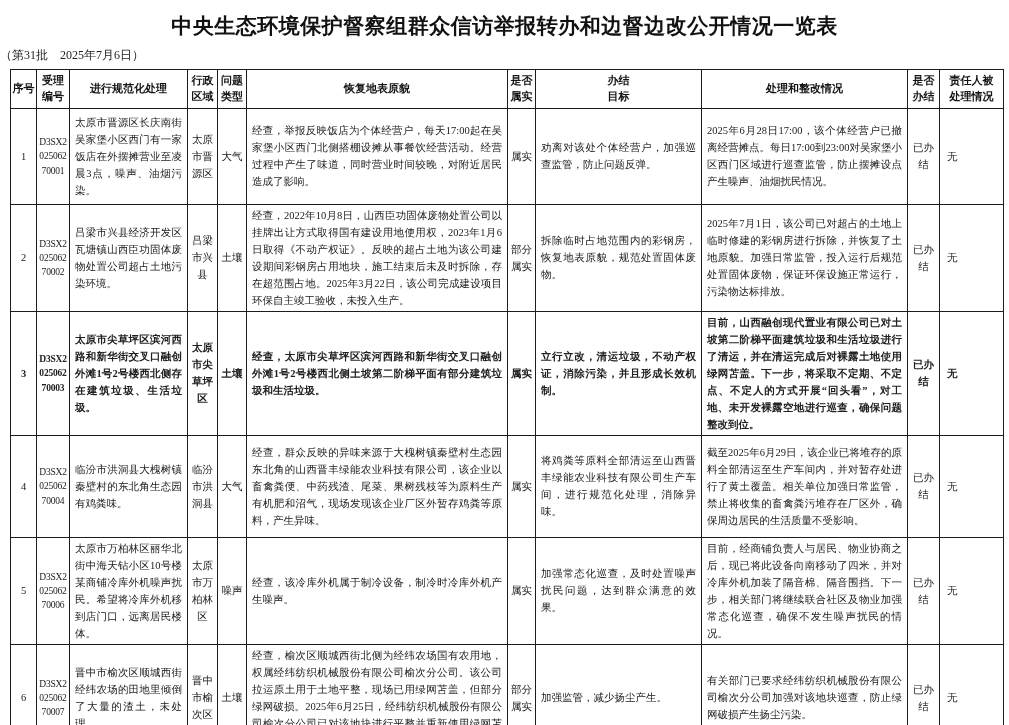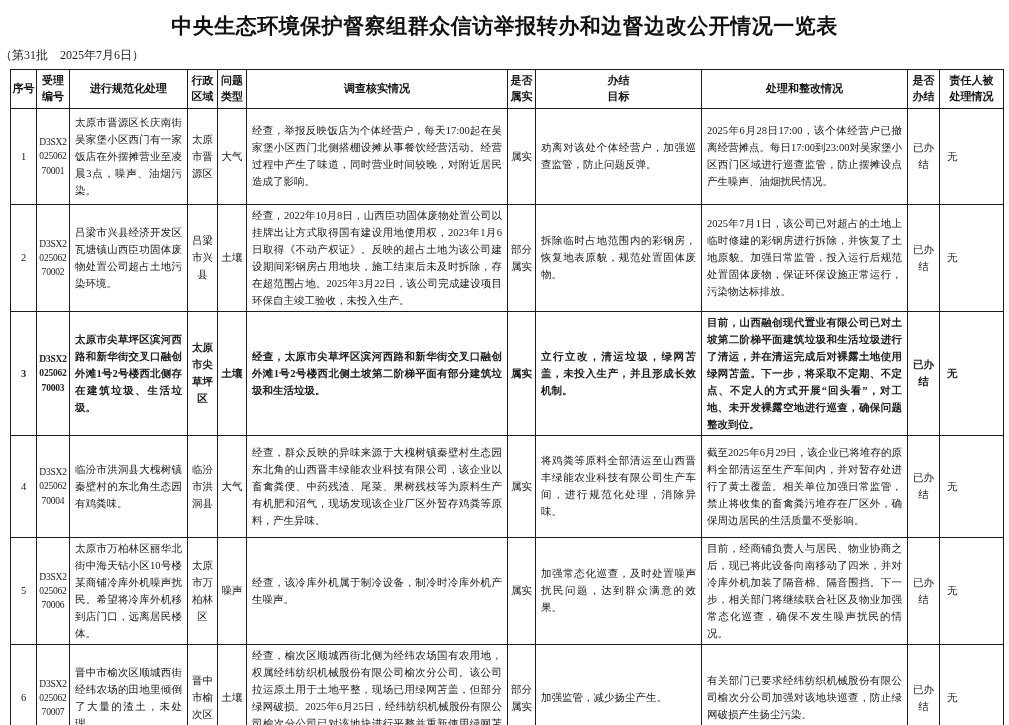--- a/index.html
+++ b/index.html
@@ -94,21 +94,21 @@
     <thead>
       <tr>
         <th>序号</th>
         <th>受理
 编号</th>
         <th>进行规范化处理</th>
         <th>行政
 区域</th>
         <th>问题
 类型</th>
-        <th>调查核实情况</th>
+        <th>恢复地表原貌</th>
         <th>是否
 属实</th>
         <th>办结
 目标</th>
         <th>处理和整改情况</th>
         <th>是否
 办结</th>
         <th>责任人被
 处理情况</th>
       </tr>
@@ -141,21 +141,21 @@
         <td class="c-resp">无</td>
       </tr>
       <tr>
         <td class="ta-c">3</td>
         <td class="c-id">D3SX202506270003</td>
         <td class="ta-j">太原市尖草坪区滨河西路和新华街交叉口融创外滩1号2号楼西北侧存在建筑垃圾、生活垃圾。</td>
         <td class="ta-c">太原市尖草坪区</td>
         <td class="ta-c">土壤</td>
         <td class="ta-j">经查，太原市尖草坪区滨河西路和新华街交叉口融创外滩1号2号楼西北侧土坡第二阶梯平面有部分建筑垃圾和生活垃圾。</td>
         <td class="ta-c">属实</td>
-        <td class="ta-j">立行立改，清运垃圾，绿网苫盖，未投入生产，并且形成长效机制。</td>
+        <td class="ta-j">立行立改，清运垃圾，不动产权证，消除污染，并且形成长效机制。</td>
         <td class="ta-j">目前，山西融创现代置业有限公司已对土坡第二阶梯平面建筑垃圾和生活垃圾进行了清运，并在清运完成后对裸露土地使用绿网苫盖。下一步，将采取不定期、不定点、不定人的方式开展“回头看”，对工地、未开发裸露空地进行巡查，确保问题整改到位。</td>
         <td class="ta-c">已办结</td>
         <td class="c-resp">无</td>
       </tr>
       <tr>
         <td class="ta-c">4</td>
         <td class="c-id">D3SX202506270004</td>
         <td class="ta-j">临汾市洪洞县大槐树镇秦壁村的东北角生态园有鸡粪味。</td>
         <td class="ta-c">临汾市洪洞县</td>
         <td class="ta-c">大气</td>

